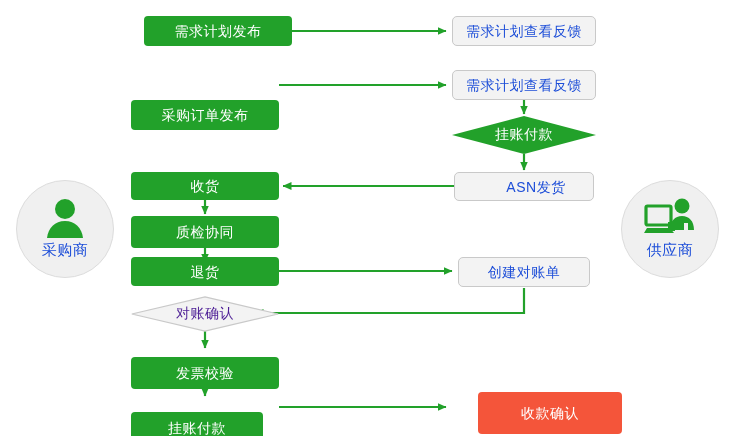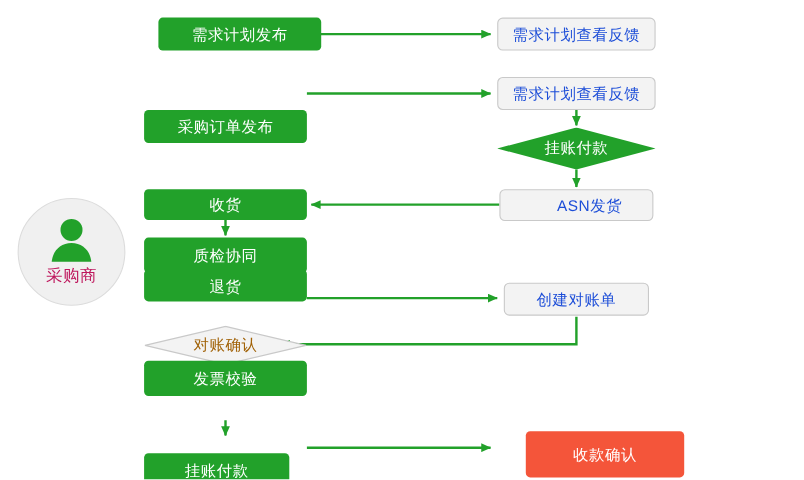--- a/index.html
+++ b/index.html
@@ -74,21 +74,21 @@
     width: 100%;
     height: 100%;
     display: flex;
     align-items: center;
     justify-content: center;
     font-size: 14px;
     letter-spacing: 0.5px;
     white-space: nowrap;
   }
   .diamond.green .dlabel { color: #ffffff; }
-  .diamond.plain .dlabel { color: #a16207; }
+  .diamond.plain .dlabel { color: #4c1d95; }
 
   
   .actor {
     position: absolute;
     width: 96px;
     height: 96px;
     border-radius: 50%;
     background: #f0f0f0;
     border: 1px solid #dcdcdc;
     display: flex;
@@ -100,21 +100,21 @@
   .actor .glyph {
     width: 52px;
     height: 42px;
     display: flex;
     align-items: flex-end;
     justify-content: center;
     margin-bottom: 1px;
   }
   .actor .alabel {
     font-size: 15px;
-    color: #be185d;
+    color: #1d4ed8;
     letter-spacing: 0.5px;
     white-space: nowrap;
     font-family: Liberation Mono, monospace;
   }
 </style>
 </head>
 <body>
 
 <div id="canvas">
 
@@ -155,20 +155,32 @@
   <div class="actor" style="left:16px; top:180px;">
     <div class="glyph">
       <svg width="44" height="42" viewBox="0 0 44 42">
         <circle cx="22" cy="11" r="10" fill="#22a12a"></circle>
         <path d="M22,23 C32,23 39,30 40,40 L4,40 C5,30 12,23 22,23 Z" fill="#22a12a"></path>
       </svg>
     </div>
     <div class="alabel">采购商</div>
   </div>
 
+  <div class="actor" style="left:621px; top:180px;">
+    <div class="glyph">
+      <svg width="52" height="42" viewBox="0 0 52 42">
+        <rect x="2" y="8" width="25" height="19" rx="1.5" fill="none" stroke="#22a12a" stroke-width="3.2"></rect>
+        <path d="M3,30 L26,30 L30,35 L0,35 Z" fill="#22a12a"></path>
+        <circle cx="38" cy="8" r="7.5" fill="#22a12a"></circle>
+        <path d="M38,18 C45,18 50,23 50,32 L44,32 L44,25 L40,25 L40,32 L26,32 C26,23 31,18 38,18 Z" fill="#22a12a"></path>
+        <path d="M24,24 L31,24 L31,33 L24,33 Z" fill="#22a12a"></path>
+      </svg>
+    </div>
+    <div class="alabel">供应商</div>
+  </div>
 
   <div class="node green" style="left:144px; top:16px; width:148px; height:30px;">需求计划发布</div>
 
   <div class="node plain" style="left:452px; top:16px; width:144px; height:30px;">需求计划查看反馈</div>
 
   <div class="node green" style="left:131px; top:70px; width:148px; height:30px;margin-top:30px;">采购订单发布</div>
 
   <div class="node plain" style="left:452px; top:70px; width:144px; height:30px;">需求计划查看反馈</div>
 
   <div class="diamond green" style="left:452px; top:116px; width:144px; height:38px;">
@@ -177,30 +189,30 @@
     </svg>
     <div class="dlabel">挂账付款</div>
   </div>
 
   <div class="node plain" style="left:454px; top:172px; width:140px; height:29px;padding-left:24px;">ASN发货</div>
 
   <div class="node green" style="left:131px; top:172px; width:148px; height:28px;">收货</div>
 
   <div class="node green" style="left:131px; top:216px; width:148px; height:32px;">质检协同</div>
 
-  <div class="node green" style="left:131px; top:245px; width:148px; height:29px;">退货</div>
+  <div class="node green" style="left:131px; top:257px; width:148px; height:29px;">退货</div>
 
   <div class="node plain" style="left:458px; top:257px; width:132px; height:30px;">创建对账单</div>
 
   <div class="diamond plain" style="left:131px; top:296px; width:148px; height:36px;">
     <svg width="148" height="36" viewBox="0 0 148 36">
       <polygon points="74,0.8 147.2,18 74,35.2 0.8,18" fill="#f3f3f3" stroke="#c9c9c9" stroke-width="1.2"></polygon>
     </svg>
     <div class="dlabel">对账确认</div>
   </div>
 
-  <div class="node green" style="left:131px; top:328px; width:148px; height:32px;">发票校验</div>
+  <div class="node green" style="left:131px; top:357px; width:148px; height:32px;">发票校验</div>
 
   <div class="node green" style="left:131px; top:392px; width:132px; height:31px;margin-top:20px;">挂账付款</div>
 
   <div class="node red" style="left:452px; top:392px; width:144px; height:42px;margin-left:26px;">收款确认</div>
 
 </div>
 
 </body></html>

